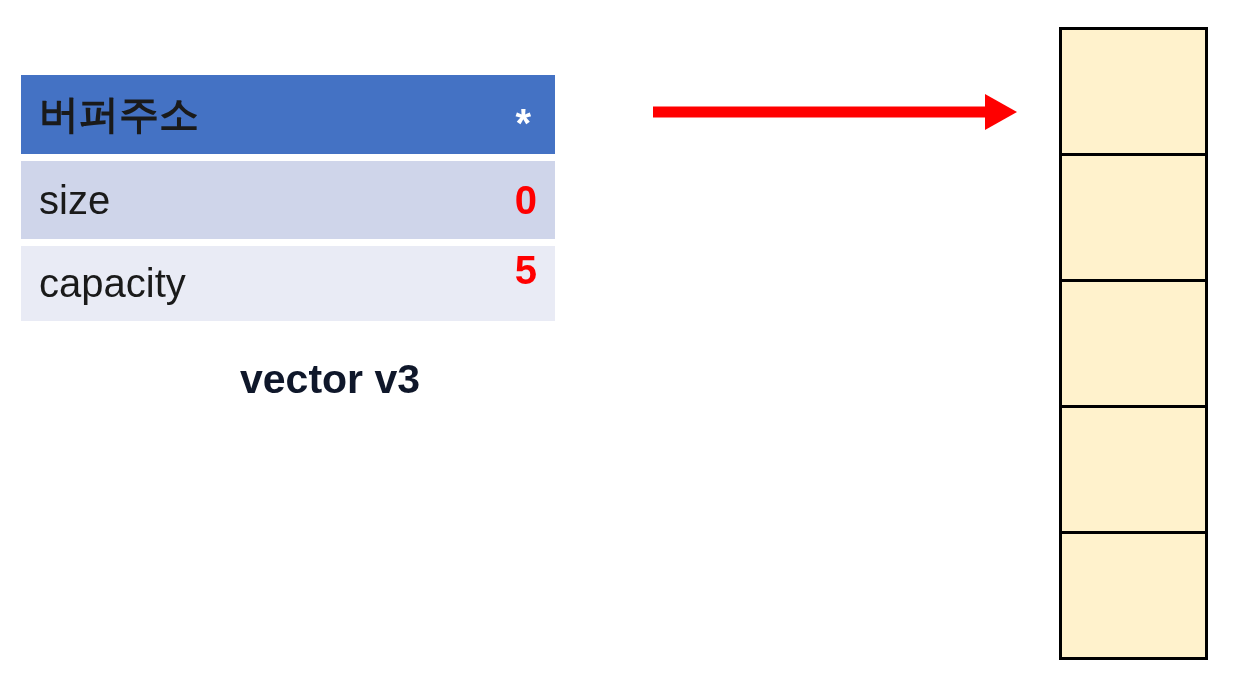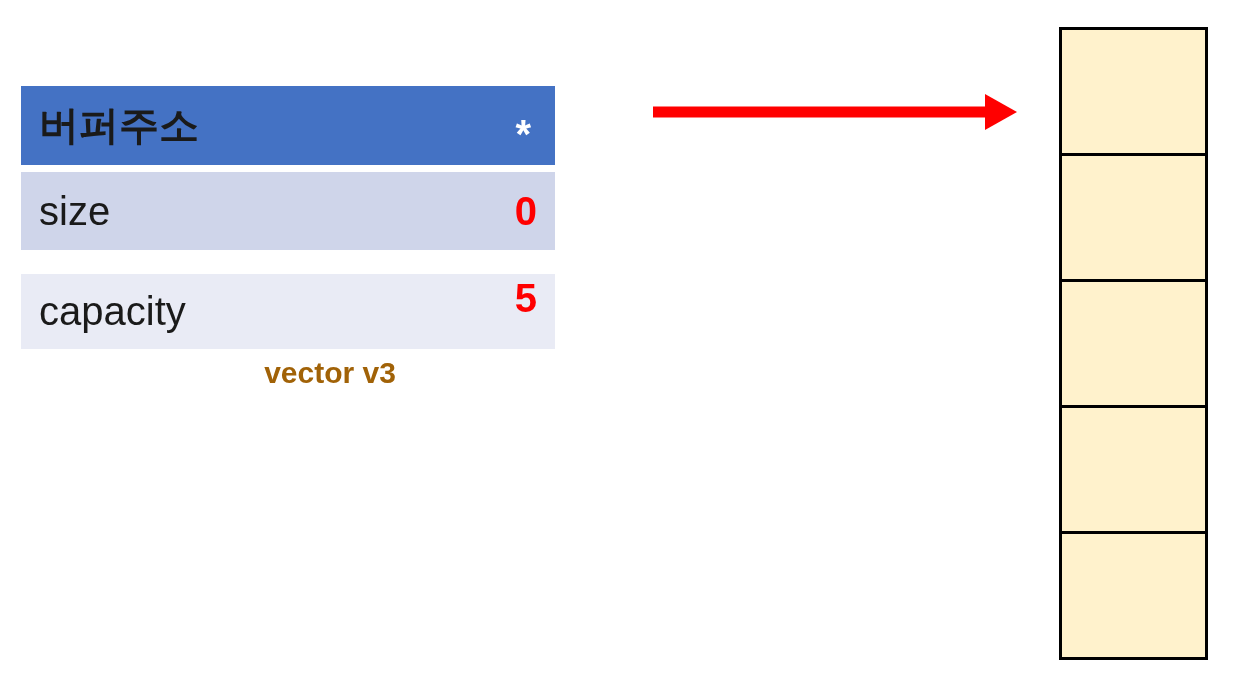--- a/index.html
+++ b/index.html
@@ -13,21 +13,21 @@
     width: 1238px;
     height: 689px;
     background: #ffffff;
     overflow: hidden;
   }
 
   
   .struct-table {
     position: absolute;
     left: 21px;
-    top: 86px;
+    top: 75px;
     width: 534px;
   }
   .struct-row {
     display: flex;
     justify-content: space-between;
     align-items: center;
     padding: 0 18px;
     box-sizing: border-box;
   }
   .struct-row.header {
@@ -45,21 +45,21 @@
     font-size: 40px;
     color: #ffffff;
     padding-right: 6px;
     line-height: 0.6;
     align-self: center;
     transform: translateY(8px);
   }
   .struct-row.odd {
     height: 78px;
     background: #CFD5EA;
-    margin-bottom: 24px;
+    margin-bottom: 7px;
   }
   .struct-row.even {
     height: 75px;
     background: #E9EBF5;
     gap: 47px;
   }
   .struct-row .label {
     font-size: 40px;
     color: #1a1a1a;
   }
@@ -73,23 +73,23 @@
     margin-top: 2px;
   }
 
   
   .caption {
     position: absolute;
     left: 130px;
     top: 356px;
     width: 400px;
     text-align: center;
-    font-size: 30px;
+    font-size: 41px;
     font-weight: bold;
-    color: #a16207;
+    color: #0f172a;
   }
 
   
   .arrow-svg {
     position: absolute;
     left: 651px;
     top: 88px;
     width: 372px;
     height: 48px;
   }

